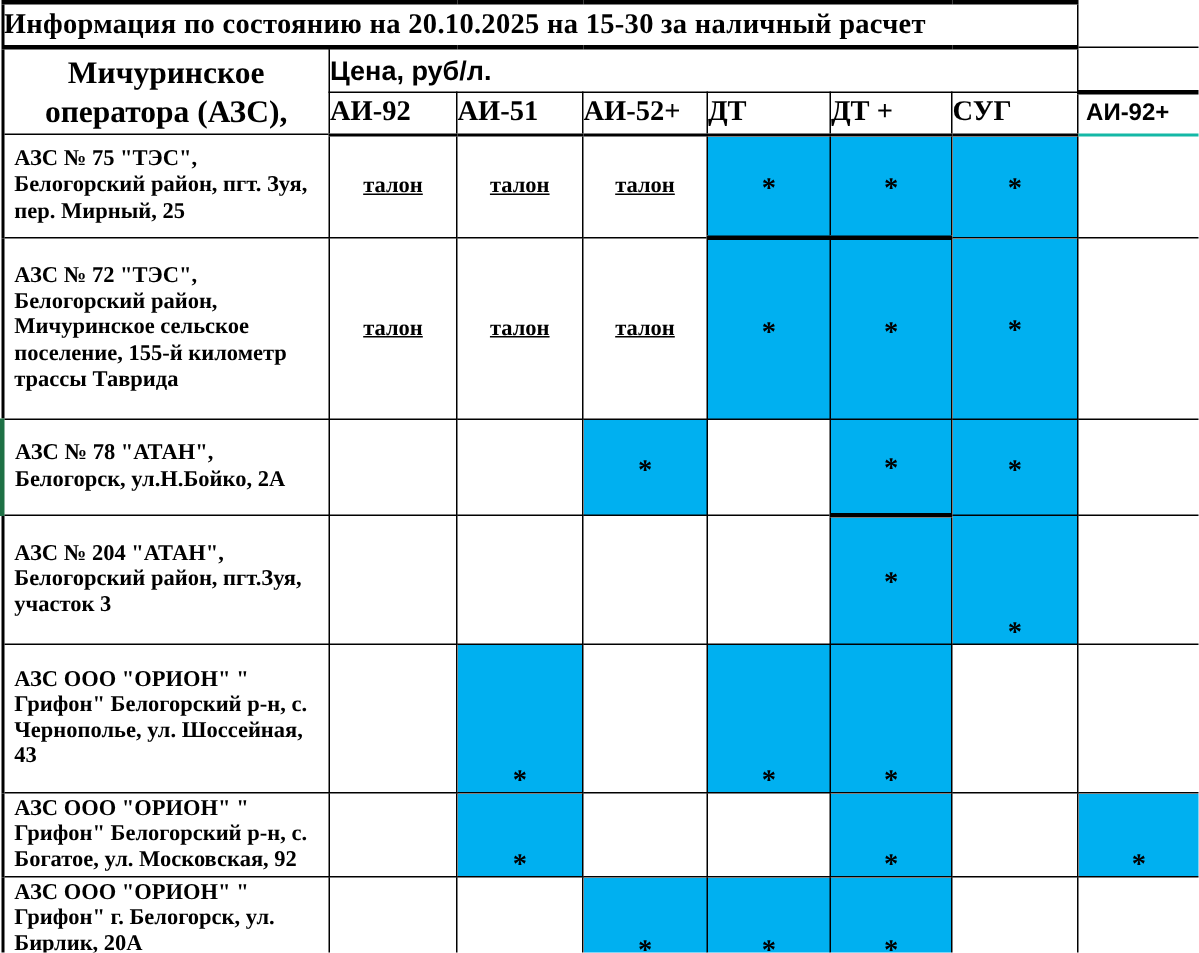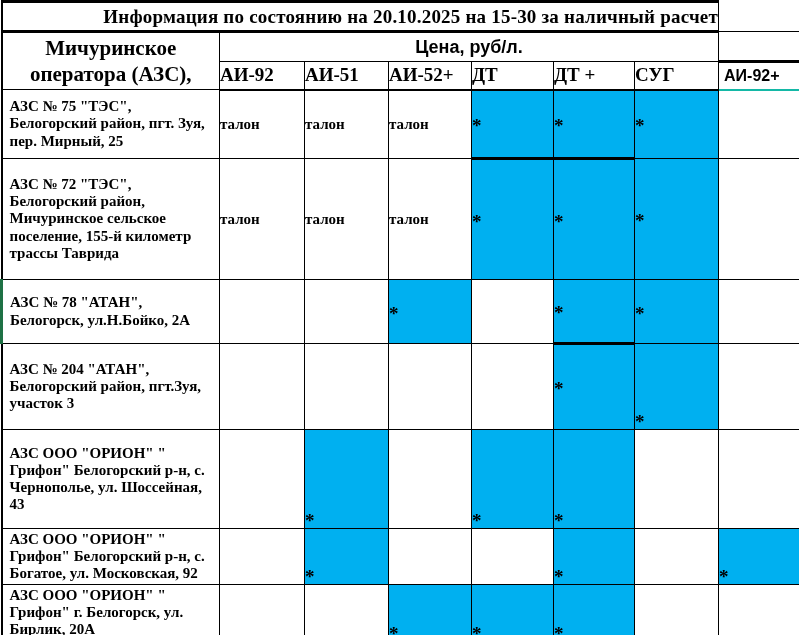--- a/index.html
+++ b/index.html
@@ -18,21 +18,21 @@
     padding: 0;
     overflow: hidden;
     background: #fff;
     color: #000;
   }
   
   .title-cell {
     border-top: 3px solid #000;
     border-left: 2px solid #000;
     border-bottom: 3px solid #000;
-    text-align: right;
+    text-align: left;
     vertical-align: middle;
     font: bold 19px "Liberation Serif", serif;
     letter-spacing: 0.2px;
   }
   .corner-top {
     border: none;
     border-left: 1.5px solid #000;
     border-bottom: 1.5px solid #000;
   }
   .corner-mid {
@@ -41,21 +41,21 @@
     border-bottom: 3px solid #000;
   }
   .name-header {
     border-left: 2px solid #000;
     text-align: center;
     vertical-align: middle;
     font: bold 21px "Liberation Serif", serif;
     line-height: 1.25;
   }
   .price-header {
-    text-align: center;
+    text-align: left;
     vertical-align: middle;
     font: bold 18px "Liberation Sans", sans-serif;
   }
   .fuel-header {
     vertical-align: middle;
     font: bold 19px "Liberation Serif", serif;
     border-bottom: 2px solid #000;
   }
   .extra-header {
     text-align: left;
@@ -69,22 +69,24 @@
   
   .name-cell {
     border-left: 2px solid #000;
     font: bold 15px "Liberation Serif", serif;
     line-height: 1.14;
     padding: 2px 7px;
     vertical-align: middle;
     text-align: left;
   }
   .data-cell {
+    text-align: center;
     vertical-align: middle;
     font: bold 15px "Liberation Serif", serif;
+    text-decoration: underline;
   }
   .data-cell .marker {
     display: inline-block;
     font: bold 19px "Liberation Serif", serif;
     transform: translateY(2px);
   }
   .va-bottom { vertical-align: bottom; }
   .va-bottom .marker { transform: translateY(4px); }
   .bb-thick { border-bottom: 3px solid #000 !important; }
   .outer-bottom { border-bottom: 3px solid #000 !important; }

